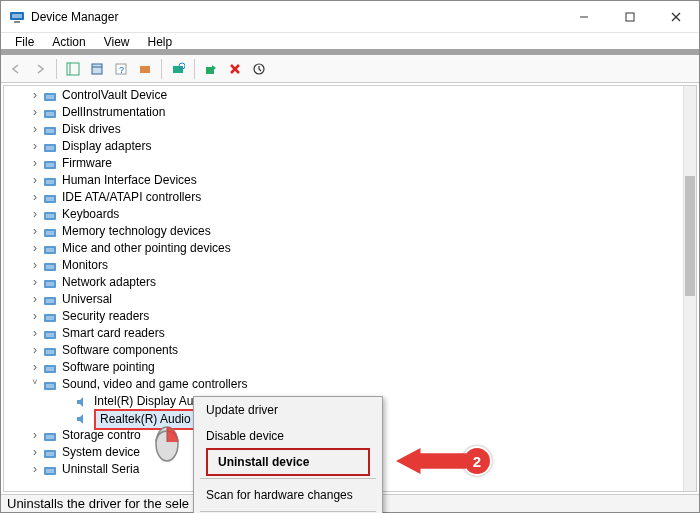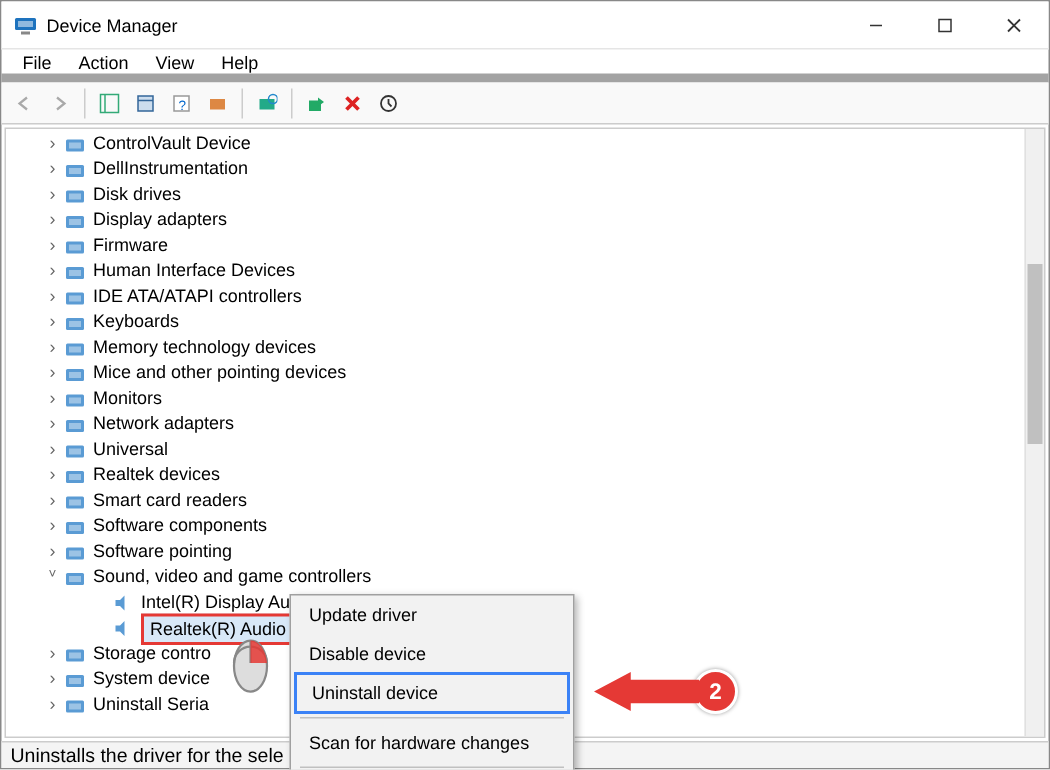--- a/index.html
+++ b/index.html
@@ -23,21 +23,21 @@
   .node .arrow.collapsed::before { content: "›"; font-size: 12px; }
   .node .arrow.none::before { content: ""; }
   .node .nicon { width: 16px; height: 16px; margin-right: 4px; display: inline-flex; align-items: center; justify-content: center; }
   .node.child { padding-left: 56px; }
   .node.highlighted span.label { border: 2px solid #e53935; padding: 1px 4px; margin: -2px 0; background: #d8e8f8; }
   .scrollbar { width: 13px; background: #f0f0f0; border-left: 1px solid #e0e0e0; position: relative; }
   .scrollbar .thumb { position: absolute; left: 1px; right: 1px; top: 90px; height: 120px; background: #c0c0c0; }
   .statusbar { height: 18px; border-top: 1px solid #ccc; padding: 1px 6px; font-size: 13px; background: #f4f4f4; display:flex; align-items:center;}
   .ctxmenu { position: absolute; left: 192px; top: 395px; width: 190px; background: #f2f2f2; border: 1px solid #a0a0a0; box-shadow: 2px 2px 5px rgba(0,0,0,.3); font-size: 12px; z-index: 10; }
   .ctxmenu .item { padding: 6px 12px; }
-  .ctxmenu .item.hl { border: 2px solid #3b82f6; margin: -1px 2px; padding: 5px 10px; }
+  .ctxmenu .item.hl { border: 2px solid #b91c1c; margin: -1px 12px; padding: 5px 10px; font-weight: bold; }
   .ctxmenu .sep { height: 1px; background: #c0c0c0; margin: 3px 6px; }
   .callout { position: absolute; left: 395px; top: 445px; display: flex; align-items: center; z-index: 11; }
   .arrow-shape { width: 70px; height: 26px; background: #e53935; clip-path: polygon(35% 20%, 35% 0, 0 50%, 35% 100%, 35% 80%, 100% 80%, 100% 20%); }
   .bubble { width: 30px; height: 30px; border-radius: 50%; background: #e53935; color: #fff; display: flex; align-items: center; justify-content: center; font-weight: bold; font-size: 15px; border:2px solid #fff; box-shadow:0 0 3px rgba(0,0,0,.4); margin-left:-4px;}
   .cursor-overlay { position:absolute; left:148px; top:415px; z-index:9; }
   .devicon svg { display:block; }
 </style>
 </head>
 <body>
 
@@ -273,21 +273,21 @@
           <span class="label">Universal</span>
         </div>
         <div class="node">
           <span class="arrow collapsed"></span>
           <span class="nicon devicon">
             <svg width="14" height="14">
               <rect x="1" y="4" width="12" height="8" rx="1" fill="#5a9bd4"></rect>
               <rect x="3" y="6" width="8" height="4" fill="#fff" opacity=".4"></rect>
             </svg>
           </span>
-          <span class="label">Realtek devices</span>
+          <span class="label">Security readers</span>
         </div>
         <div class="node">
           <span class="arrow collapsed"></span>
           <span class="nicon devicon">
             <svg width="14" height="14">
               <rect x="1" y="4" width="12" height="8" rx="1" fill="#5a9bd4"></rect>
               <rect x="3" y="6" width="8" height="4" fill="#fff" opacity=".4"></rect>
             </svg>
           </span>
           <span class="label">Smart card readers</span>

